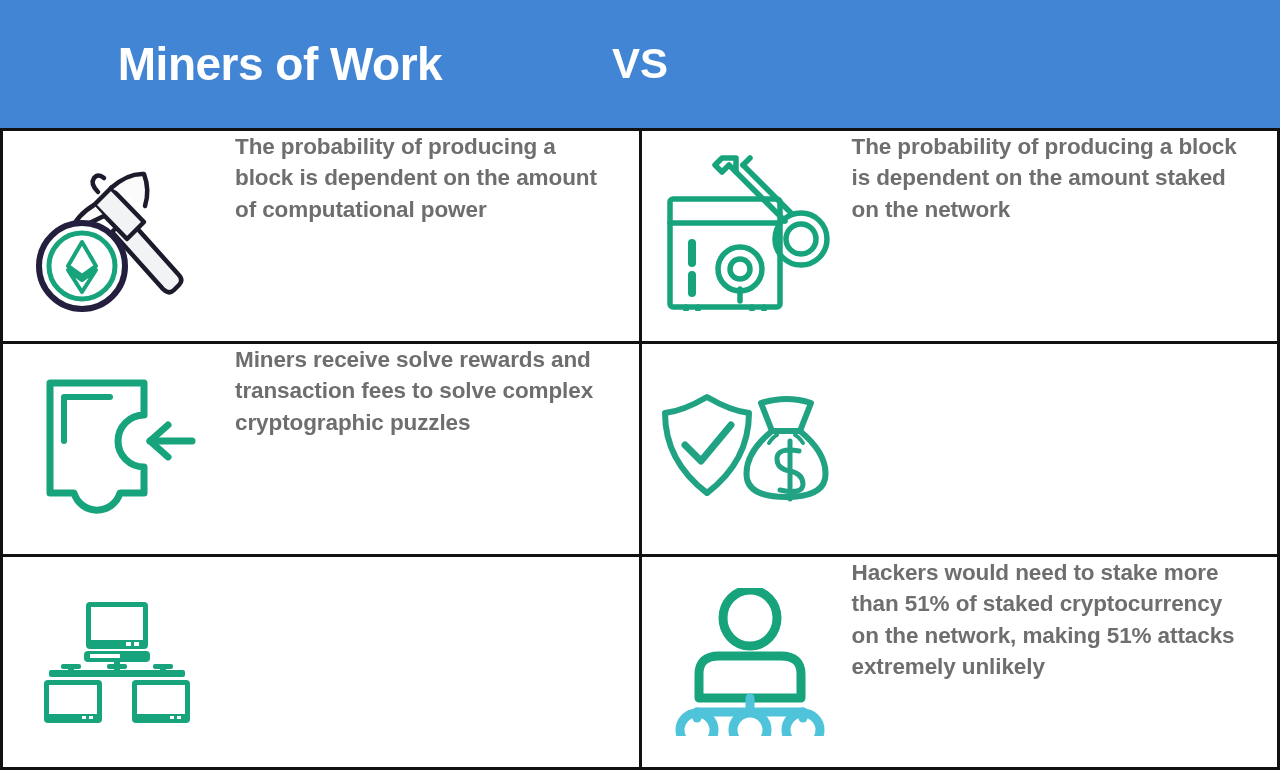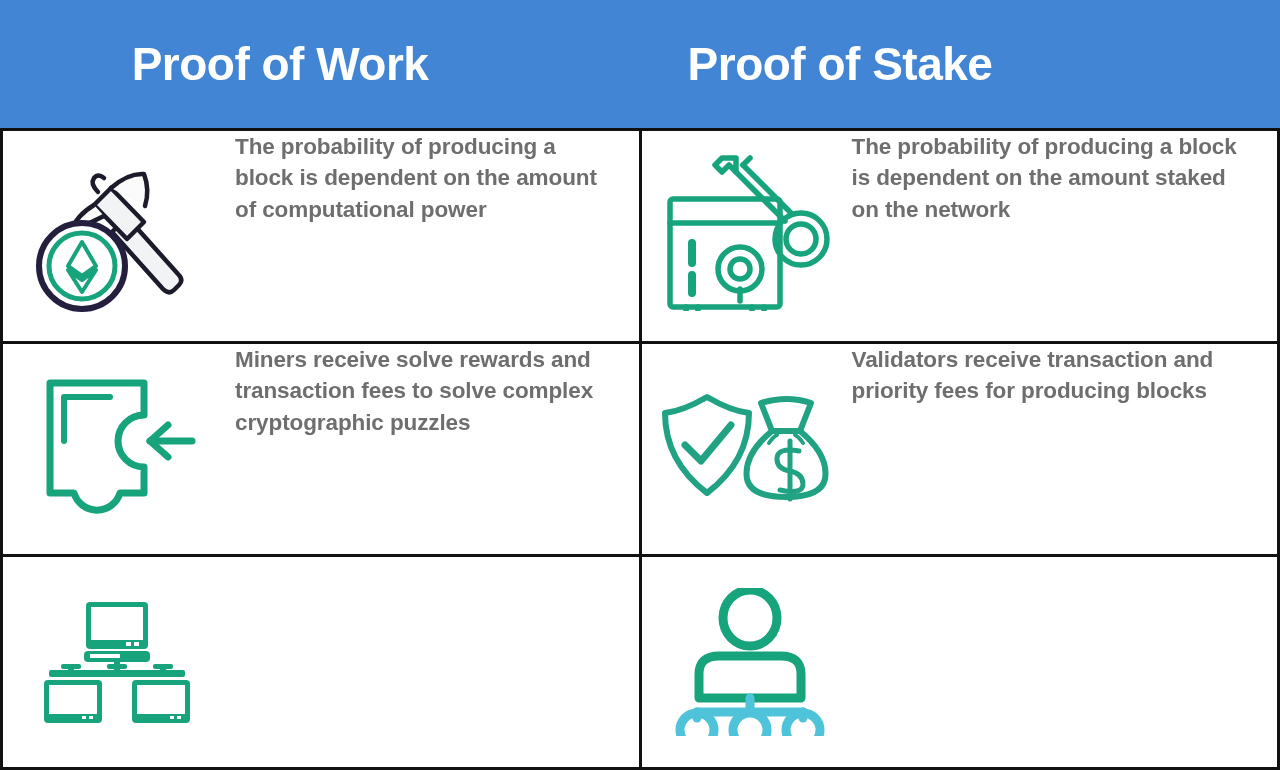--- a/index.html
+++ b/index.html
@@ -96,24 +96,24 @@
 
   svg{display:block;}
 </style>
 </head>
 <body>
 
 <div id="infographic">
 
   <div class="header">
     <div class="h-cell h-left">
-      <span class="title">Proof of Work</span>
-    </div>
-    <div class="h-cell h-right">
-      <span class="title">Proof of Stake</span>
+      <span class="title">Miners of Work</span>
+    </div>
+    <div class="h-cell h-vs">
+      <span class="vs">VS</span>
     </div>
   </div>
 
   <div class="grid">
 
     <div class="cell left r1l">
       <div class="icon-wrap">
         <svg width="175" height="160" viewBox="0 0 175 160" aria-hidden="true">
 
           <g fill="none" stroke="#1b1b2b" stroke-width="4.5" stroke-linejoin="round" stroke-linecap="round">
@@ -210,21 +210,20 @@
             <path d="M113 42 Q84 66 88 90 Q92 108 127 108 Q162 108 166 90 Q170 66 141 42 Z"></path>
 
             <path d="M110 54 Q114 48 118 46" stroke-width="4"></path>
             <path d="M144 54 Q140 48 136 46" stroke-width="4"></path>
 
             <path d="M140 62 Q118 58 118 70 Q118 80 131 82 Q144 85 144 95 Q144 106 121 101" stroke-width="5"></path>
             <line x1="131" y1="52" x2="131" y2="110" stroke-width="5"></line>
           </g>
         </svg>
       </div>
-      <div class="text">Validators receive transaction and priority fees for producing blocks</div>
     </div>
 
     <div class="cell left r3l">
       <div class="icon-wrap">
         <svg width="150" height="125" viewBox="0 0 150 125" aria-hidden="true">
           <g fill="#17a37c">
 
             <rect x="42" y="2" width="62" height="47" rx="4"></rect>
             <rect x="47" y="7" width="52" height="33" fill="#ffffff"></rect>
             <rect x="82" y="42" width="5" height="4" fill="#ffffff"></rect>
@@ -270,16 +269,17 @@
             <line x1="22" y1="124" x2="128" y2="124" stroke="#4fc3d9"></line>
             <line x1="22" y1="124" x2="22" y2="130" stroke="#4fc3d9"></line>
             <line x1="128" y1="124" x2="128" y2="130" stroke="#4fc3d9"></line>
 
             <circle cx="22" cy="142" r="17" stroke="#4fc3d9"></circle>
             <circle cx="75" cy="142" r="17" stroke="#4fc3d9"></circle>
             <circle cx="128" cy="142" r="17" stroke="#4fc3d9"></circle>
           </g>
         </svg>
       </div>
+      <div class="text">Hackers would need to stake more than 51% of staked cryptocurrency on the network, making 51% attacks extremely unlikely</div>
     </div>
 
   </div>
 </div>
 
 </body></html>

